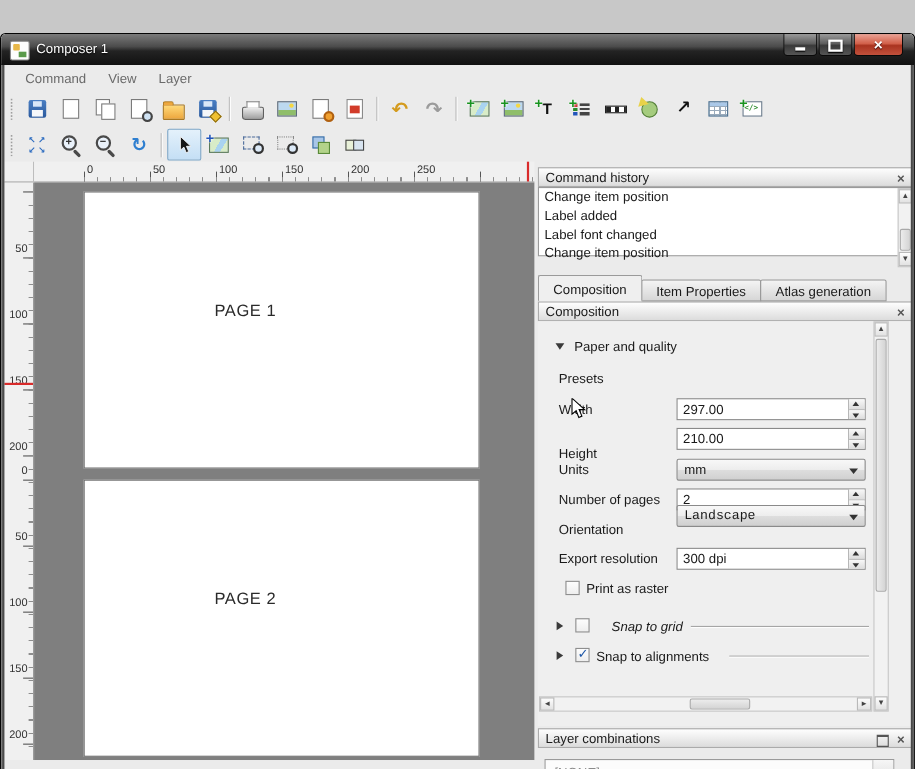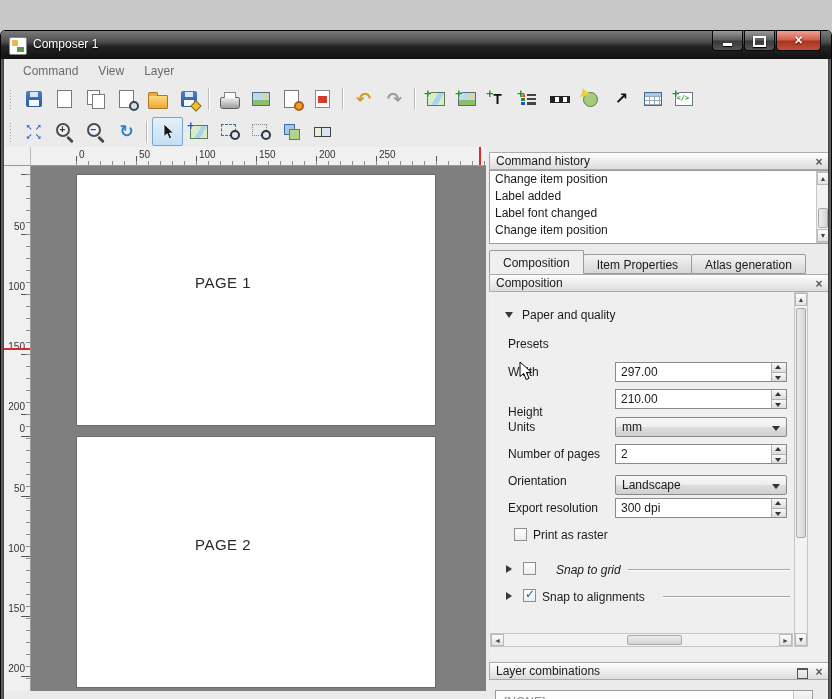--- a/index.html
+++ b/index.html
@@ -112,21 +112,21 @@
   .btn{position:absolute;height:23px;width:73px;background:linear-gradient(#f7f7f7,#ebebeb 50%,#dddddd 50%,#cfcfcf);
        border:1px solid #8e8e8e;border-radius:3px;text-align:center;line-height:21px;box-sizing:border-box;}
   .btn.default{border:1px solid #3c7fb1;box-shadow:0 0 3px #7ab8e8 inset;}
   
   .rpanel-bg{position:absolute;left:485px;top:116px;width:344px;height:577px;background:#ebebeb;}
   .phdr{position:absolute;height:18px;background:linear-gradient(#fefefe,#dcdcdc);border:1px solid #ababab;box-sizing:border-box;
         line-height:16px;padding-left:6px;color:#1a1a1a;}
   .px{position:absolute;top:3px;width:12px;height:12px;color:#555;font:bold 10px/12px "Liberation Sans",sans-serif;text-align:center;}
   .px::before{content:"\00d7";font-size:12px;}
   .pfloat{position:absolute;top:5px;width:9px;height:8px;border:1px solid #555;border-top:2px solid #555;}
-  .histlist{position:absolute;left:488px;top:139px;width:342px;height:74px;background:#fff;border:1px solid #9a9a9a;box-sizing:border-box;}
+  .histlist{position:absolute;left:488px;top:139px;width:342px;height:63px;background:#fff;border:1px solid #9a9a9a;box-sizing:border-box;}
   .histitem{height:17px;line-height:17px;padding-left:5px;}
   
   .vsb,.hsb{position:absolute;background:#f2f2f2;border:1px solid #c6c6c6;box-sizing:border-box;}
   .sbtn{position:absolute;background:linear-gradient(#fdfdfd,#e2e2e2);border:1px solid #b9b9b9;box-sizing:border-box;display:flex;align-items:center;justify-content:center;}
   .sbtn::before{font-size:7px;color:#444;line-height:7px;}
   .sb-up::before{content:"\25b2";} .sb-dn::before{content:"\25bc";}
   .sb-lf::before{content:"\25c4";} .sb-rt::before{content:"\25ba";}
   .sthumb{position:absolute;background:linear-gradient(90deg,#ececec,#d4d4d4);border:1px solid #a9a9a9;border-radius:2px;box-sizing:border-box;}
   
   .tabs{position:absolute;left:488px;top:217px;height:26px;display:flex;align-items:flex-end;}
@@ -410,21 +410,21 @@
   <span class="flabel" style="left:507px;top:416px;">Number of pages</span>
   <div class="spin" style="left:614px;top:413px;">
     <span>2</span>
     <span class="spin-btns">
         <i class="su"></i>
         <i class="sd"></i>
       </span>
   </div>
 
   <span class="flabel" style="left:507px;top:443px;">Orientation</span>
-  <div class="combo" style="left:614px;top:444px;">
+  <div class="combo" style="left:614px;top:428px;font-family:Liberation Mono, monospace;">
     <span>Landscape</span>
     <span class="arr"></span>
   </div>
 
   <span class="flabel" style="left:507px;top:470px;">Export resolution</span>
   <div class="spin" style="left:614px;top:467px;">
     <span>300 dpi</span>
     <span class="spin-btns">
         <i class="su"></i>
         <i class="sd"></i>

